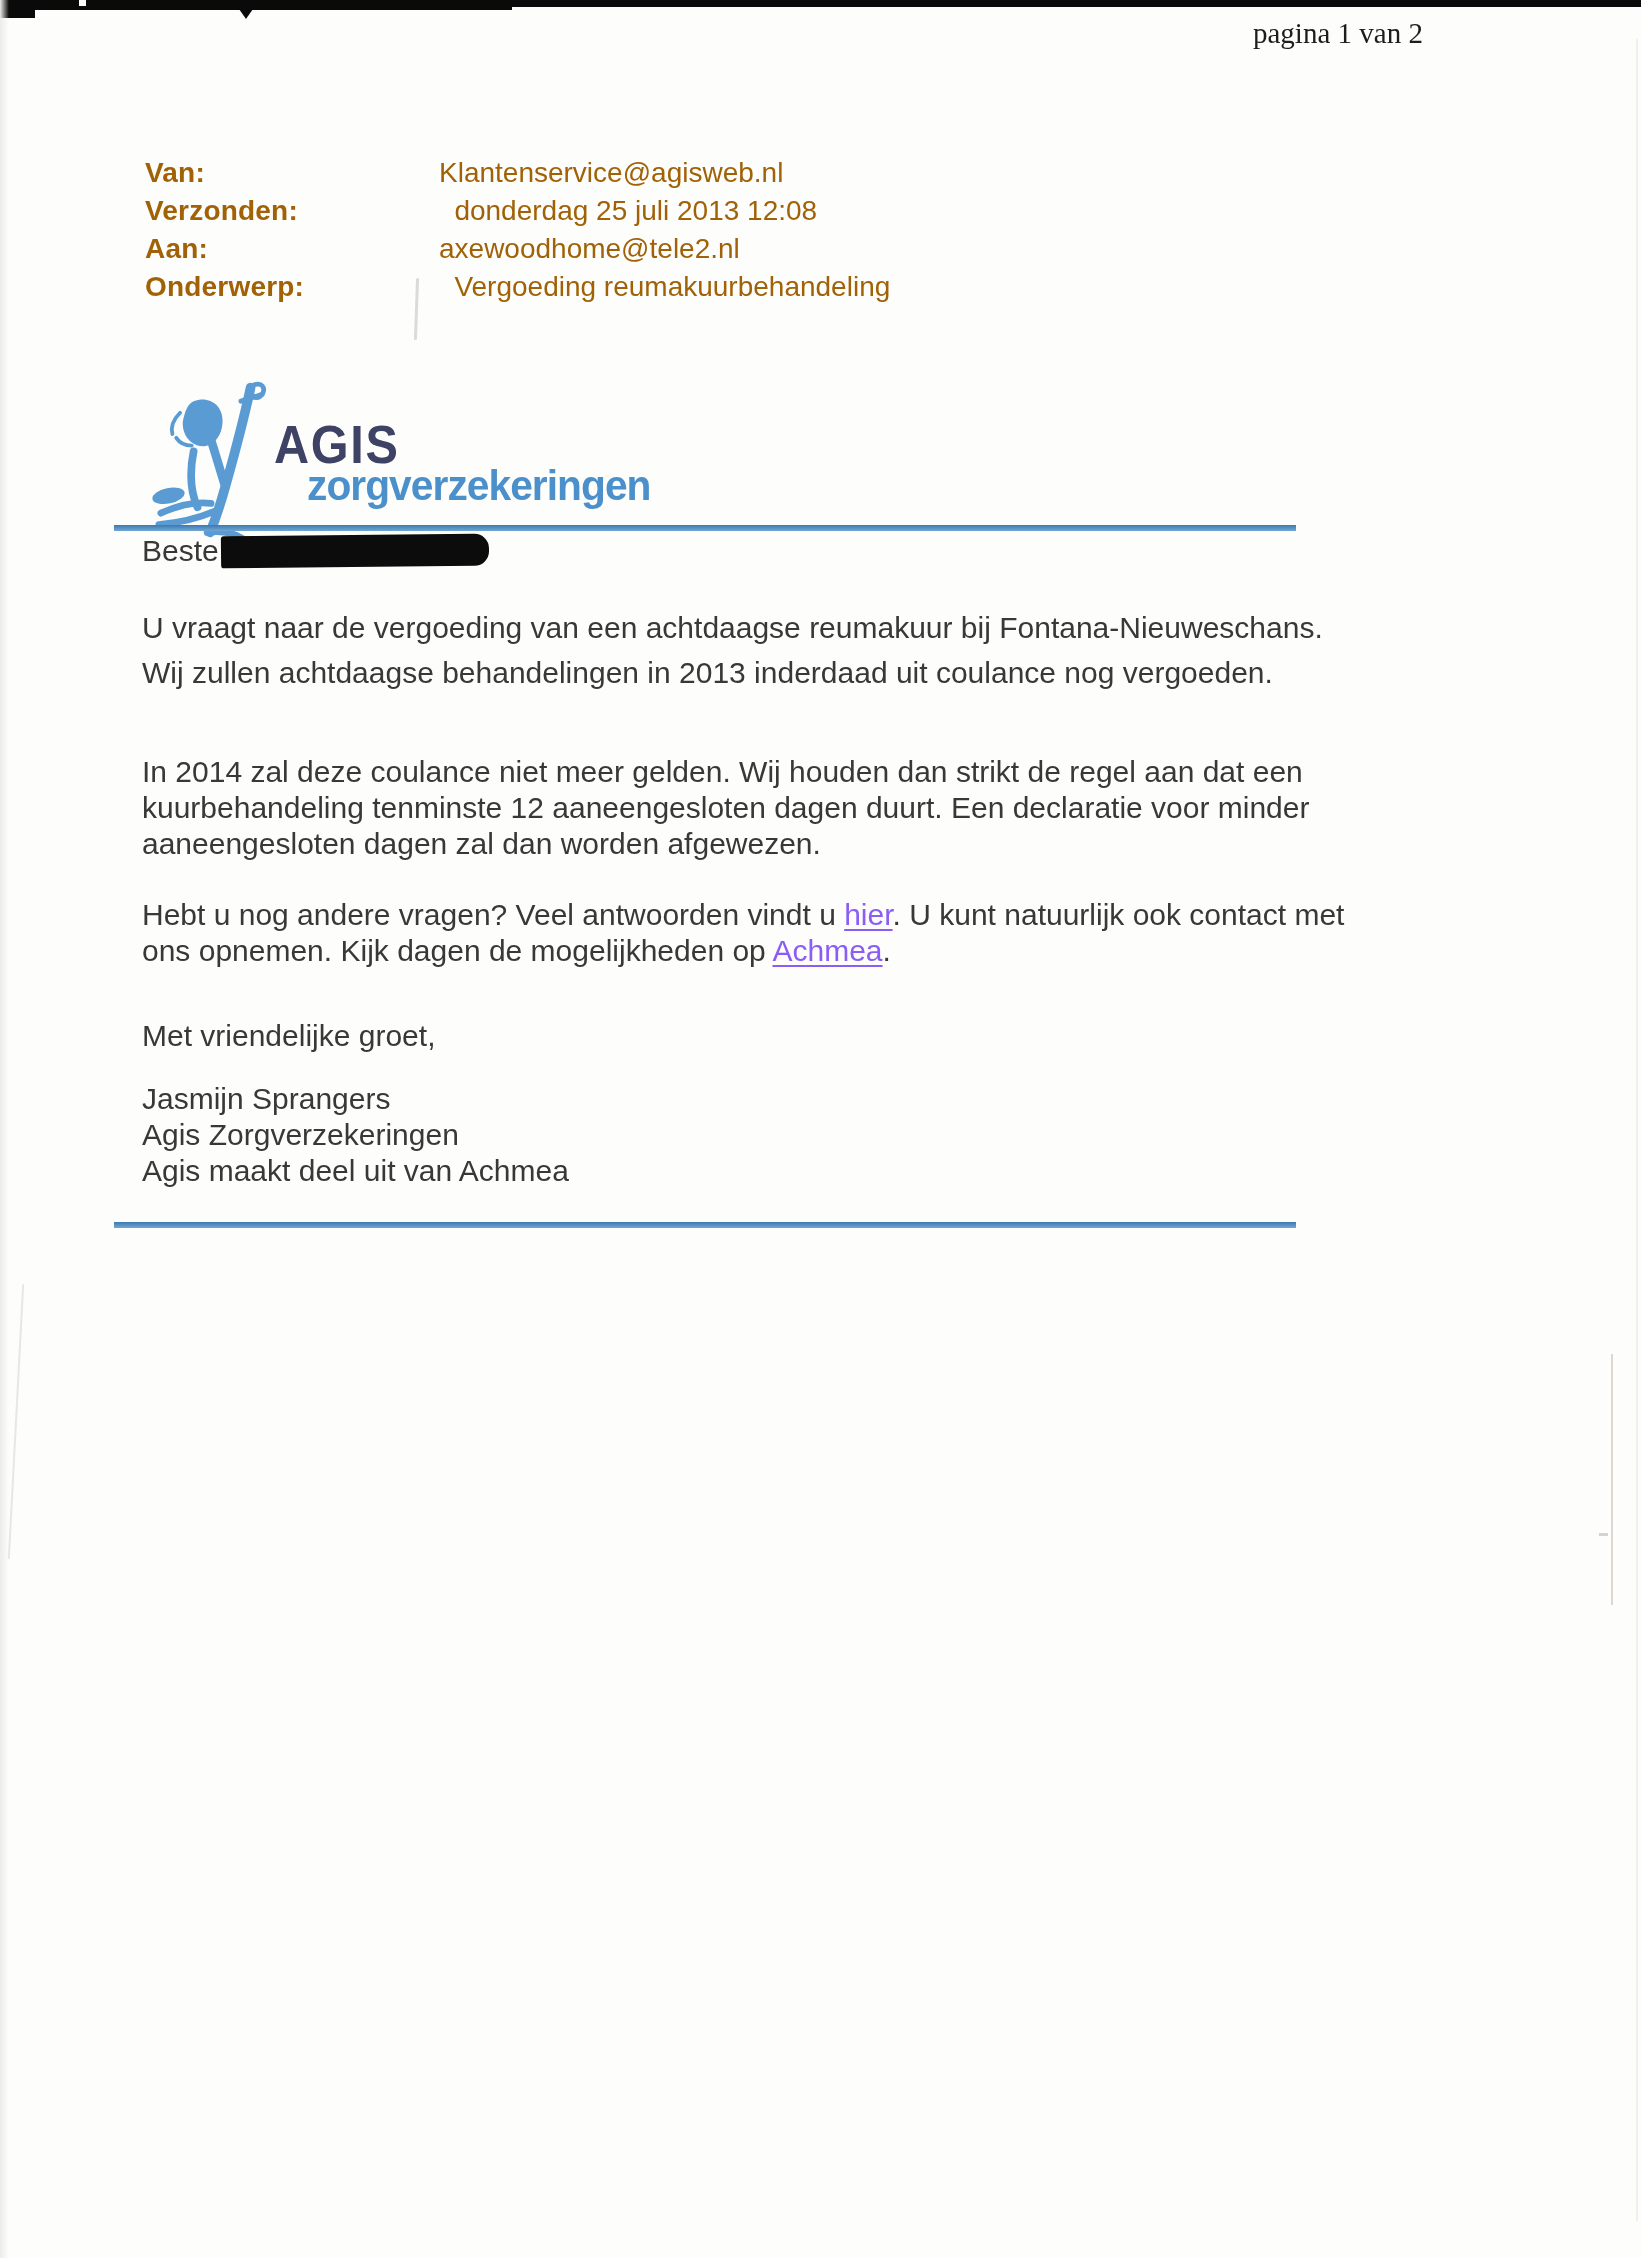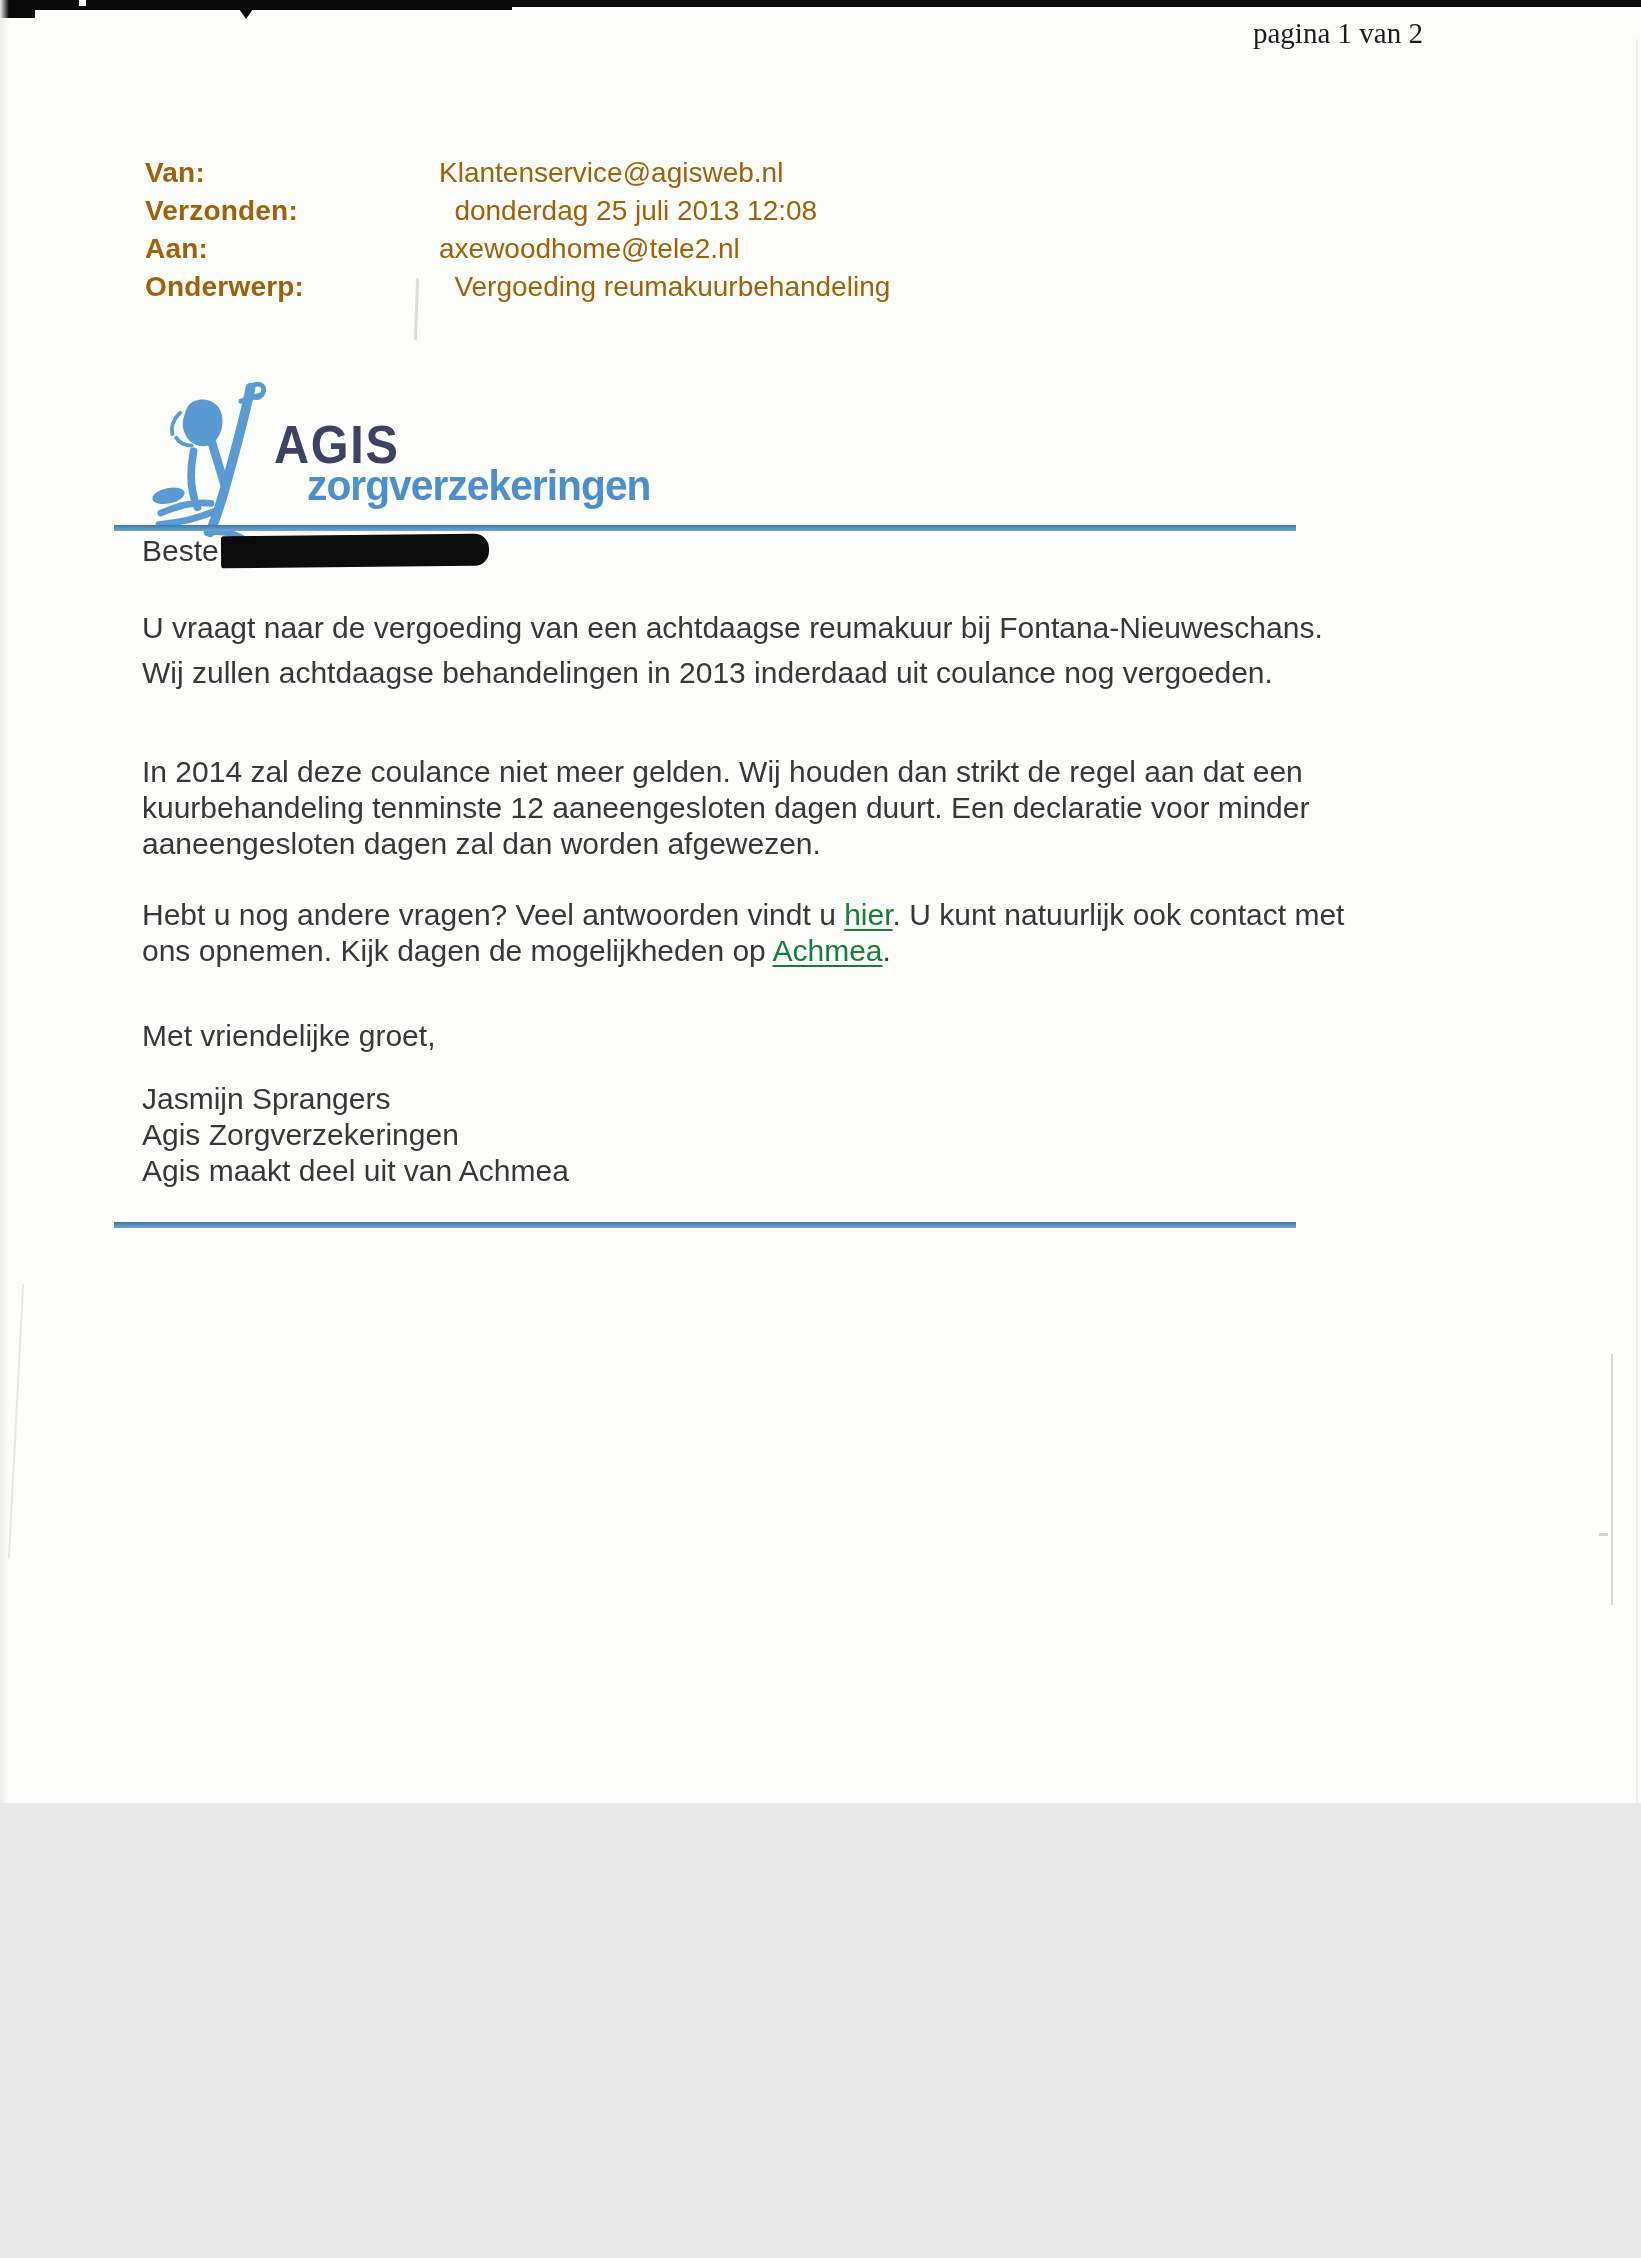--- a/index.html
+++ b/index.html
@@ -1,18 +1,18 @@
 <!DOCTYPE html>
 <html><head>
 <meta charset="utf-8">
 <style>
   html,body{margin:0;padding:0;background:#e9e9e9;}
   .page{
     position:relative;
-    width:1641px;height:1803px;
+    width:1641px;height:2258px;
     margin:0 auto;
     background:#fdfdfb;
     overflow:hidden;
     font-family:"Liberation Sans", sans-serif;
     color:#2e2e2e;
   }
   
   .topbar{position:absolute;left:0;top:0;width:1641px;height:9.7px;background:#0a0a0a;}
   .topbar-thick-left{position:absolute;left:0;top:0;width:35px;height:18.3px;background:#0a0a0a;}
   .topbar-vnotch{position:absolute;left:239px;top:8.7px;width:0;height:0;
@@ -52,21 +52,21 @@
   .bodytext{font-size:30px;color:#383838;}
   .greeting{position:absolute;left:142px;top:534px;display:flex;align-items:center;}
   .redaction{display:inline-block;width:268px;height:32px;background:#0c0c0c;margin-left:1.9px;
     border-radius:2.9px 14.5px 14.5px 2.9px;transform:rotate(-0.6deg);}
   .p1{position:absolute;left:142px;top:611px;}
   .p2{position:absolute;left:142px;top:656px;}
   .p3{position:absolute;left:142px;top:754px;line-height:36px;}
   .p4{position:absolute;left:142px;top:897px;line-height:36px;}
   .closing{position:absolute;left:142px;top:1012px;margin-top:7px;}
   .signature{position:absolute;left:142px;top:1081px;line-height:36px;}
-  a.maillink{color:#15803d;text-decoration:underline;text-underline-offset:3.9px;
+  a.maillink{color:#8b5cf6;text-decoration:underline;text-underline-offset:3.9px;
     text-decoration-thickness:1.9px;cursor:pointer;}
 </style>
 </head>
 <body>
 
 <div class="page">
 
   <div class="topbar"></div>
   <div class="topbar-thick-left"></div>
   <div class="topbar-vnotch"></div>

